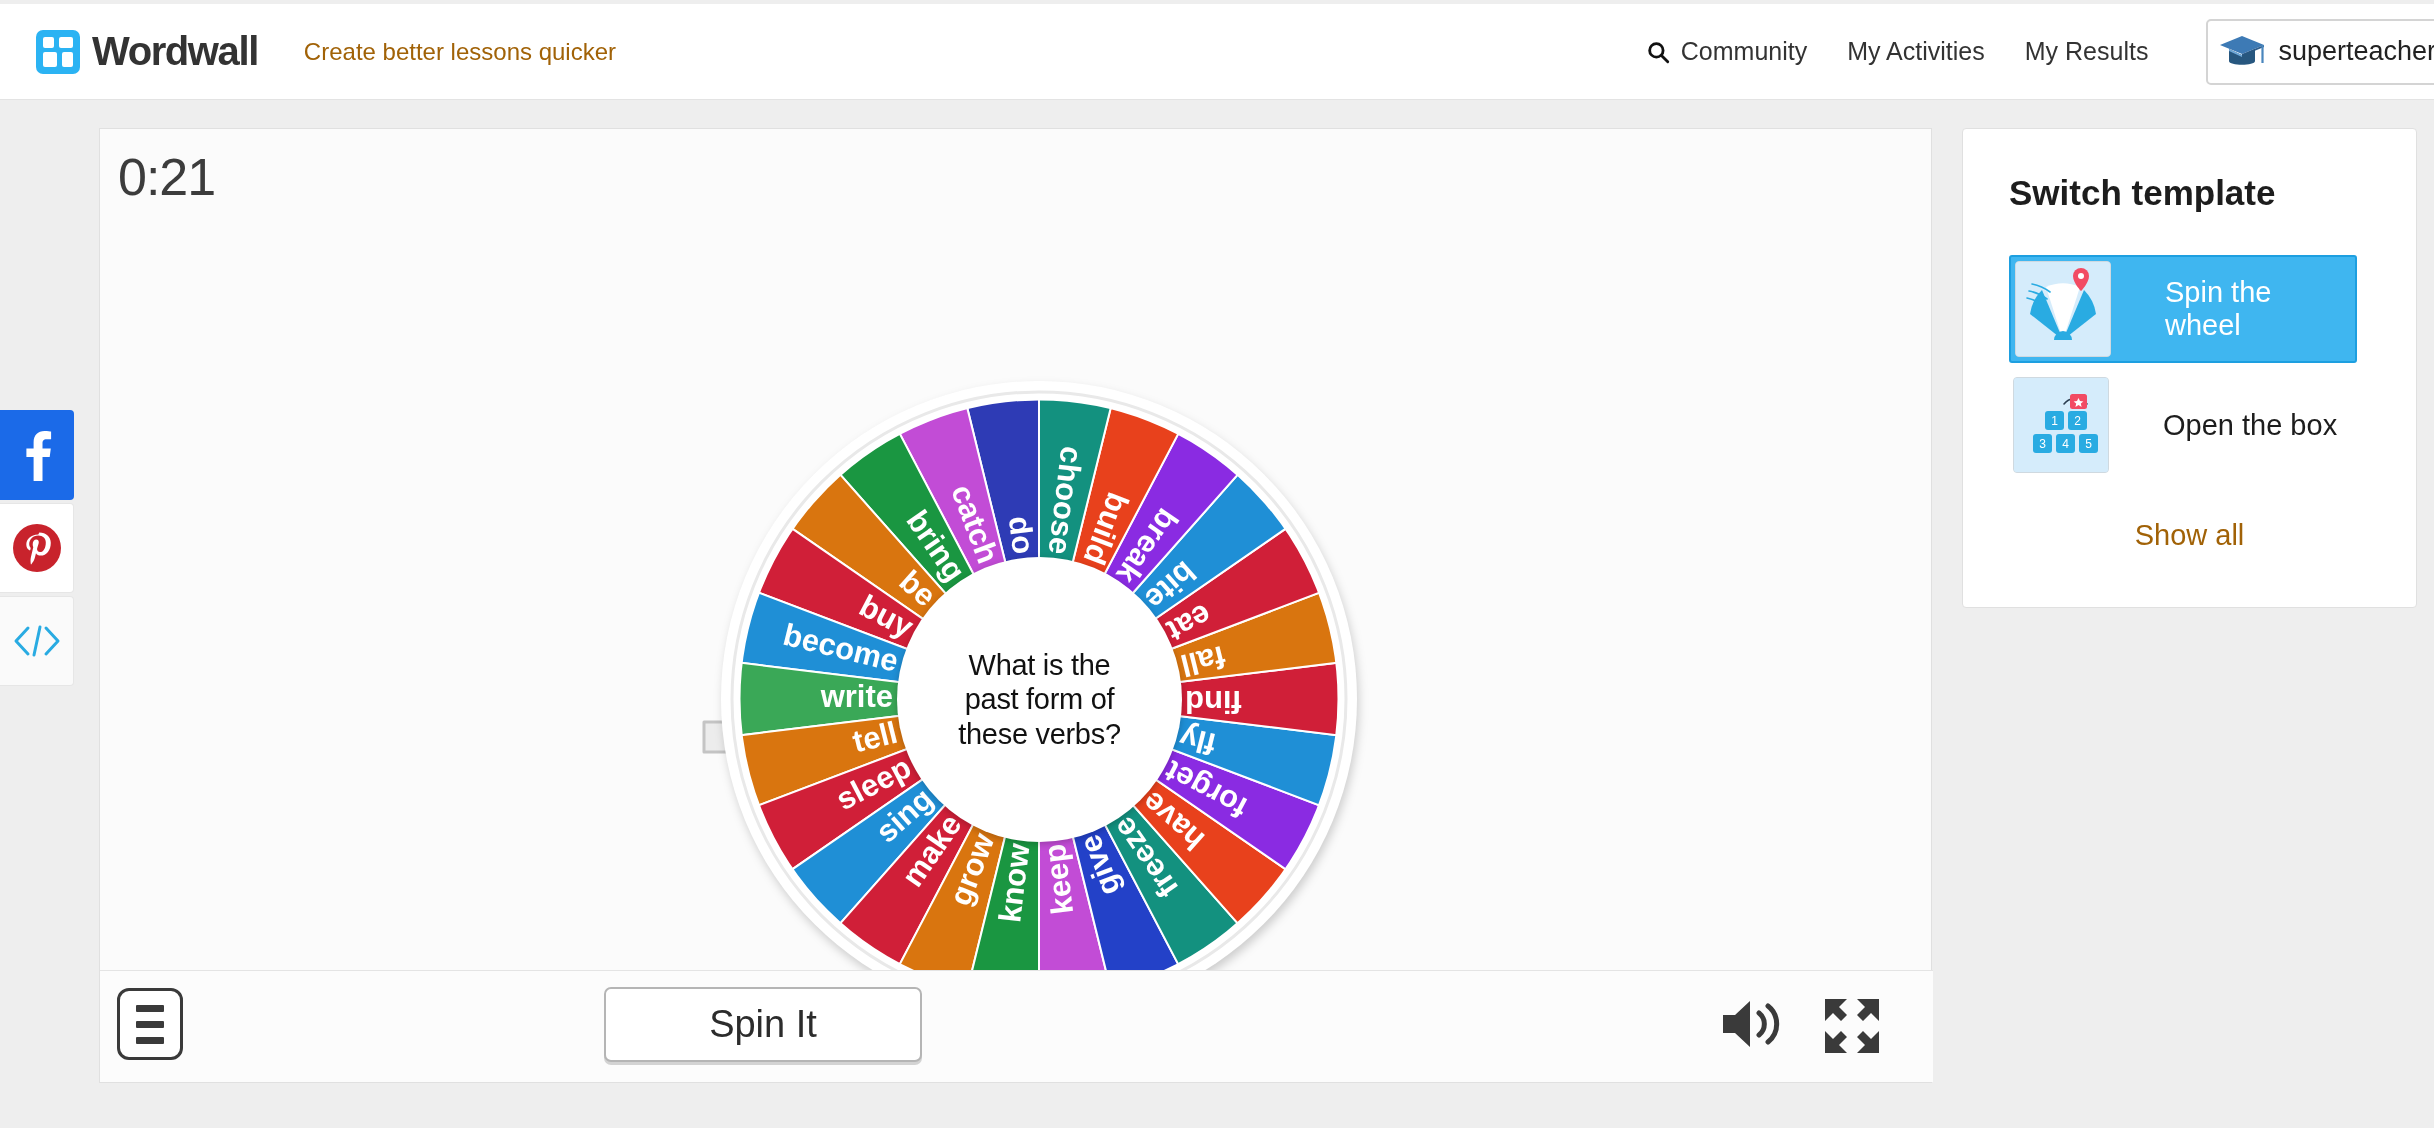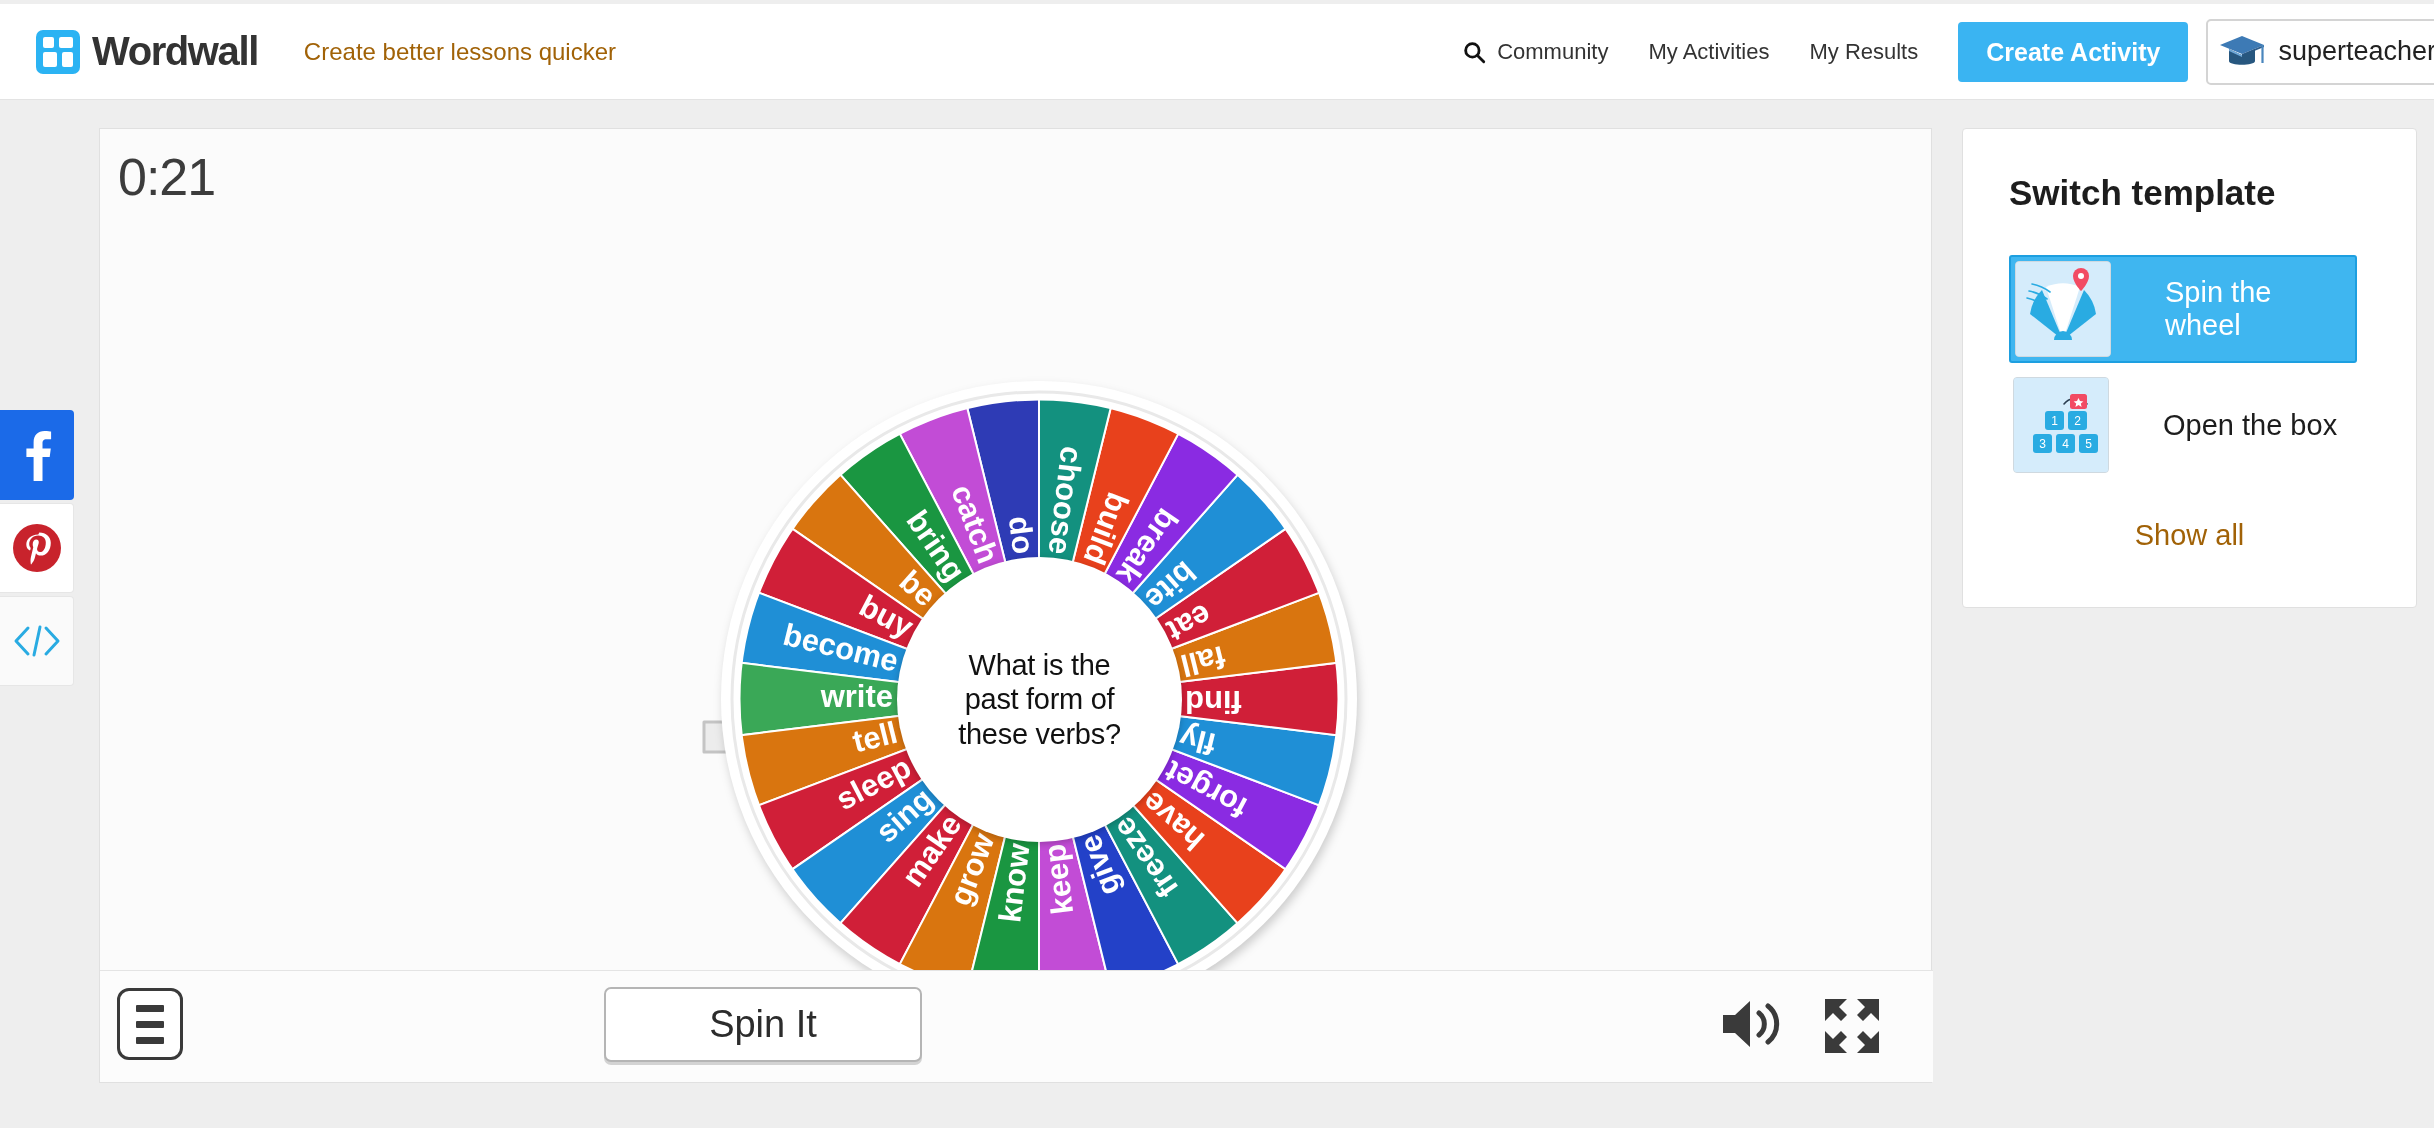--- a/index.html
+++ b/index.html
@@ -27,21 +27,21 @@
   .lm3 { left: 7px;  top: 22px; width: 14px; height: 15px; border-radius: 2px; }
   .lm4 { left: 26px; top: 22px; width: 11px; height: 15px; border-radius: 2px; }
   #logo-text {
     font-size: 40px; font-weight: bold; color: #333; letter-spacing: -1.4px;
   }
   #tagline {
     margin-left: 46px; font-size: 24px; color: #a16207;
   }
   #nav { margin-left: auto; display: flex; align-items: center; height: 100%; }
   .nav-link {
-    font-size: 22px; color: #333; margin-right: 40px; display: flex;
+    font-size: 25px; color: #333; margin-right: 40px; display: flex;
     align-items: center; cursor: pointer; white-space: nowrap;
   }
   .nav-link .mag { margin-right: 10px; display: inline-flex; }
   #create-activity {
     background: #3ab4f2; color: #fff; font-size: 25px; font-weight: bold;
     padding: 0 28px; height: 60px; line-height: 60px; border-radius: 4px;
     cursor: pointer; white-space: nowrap;
   }
   #account {
     margin-left: 18px; margin-right: -20px; height: 66px;
@@ -171,21 +171,20 @@
     </div>
 
     <div class="nav-link">
       <span>My Activities</span>
     </div>
 
     <div class="nav-link">
       <span>My Results</span>
     </div>
 
-    <div id="create-activity">Create Activity</div>
 
     <div id="account">
       <span style="margin-right:12px;display:inline-flex;">
         <svg width="48" height="44" viewBox="0 0 48 44">
           <path d="M24 6 L46 15 L24 24 L2 15 Z" fill="#3d7ab5"></path>
           <path d="M24 24 L46 15 L46 17 L24 26 Z" fill="#2c5d8f"></path>
           <path d="M11 19 L11 31 C11 36 37 36 37 31 L37 19 L24 25 Z" fill="#27577f"></path>
           <path d="M11 19 L24 25 L24 27 L11 21 Z" fill="#6fa8d8"></path>
           <rect x="43.4" y="15" width="2.2" height="18" fill="#4a86bd"></rect>
         </svg>

